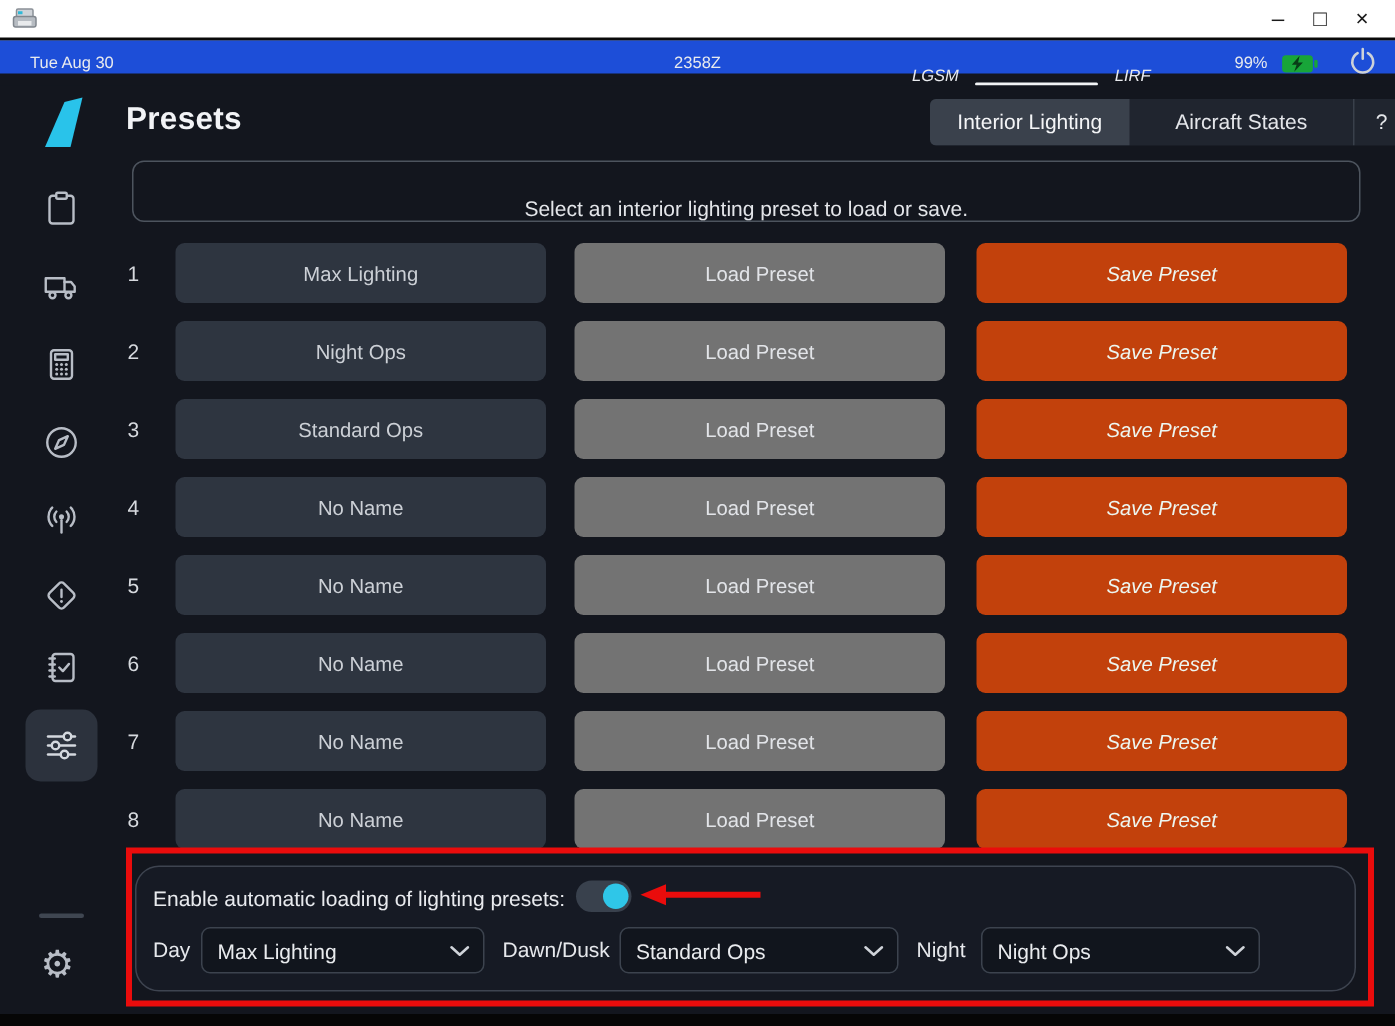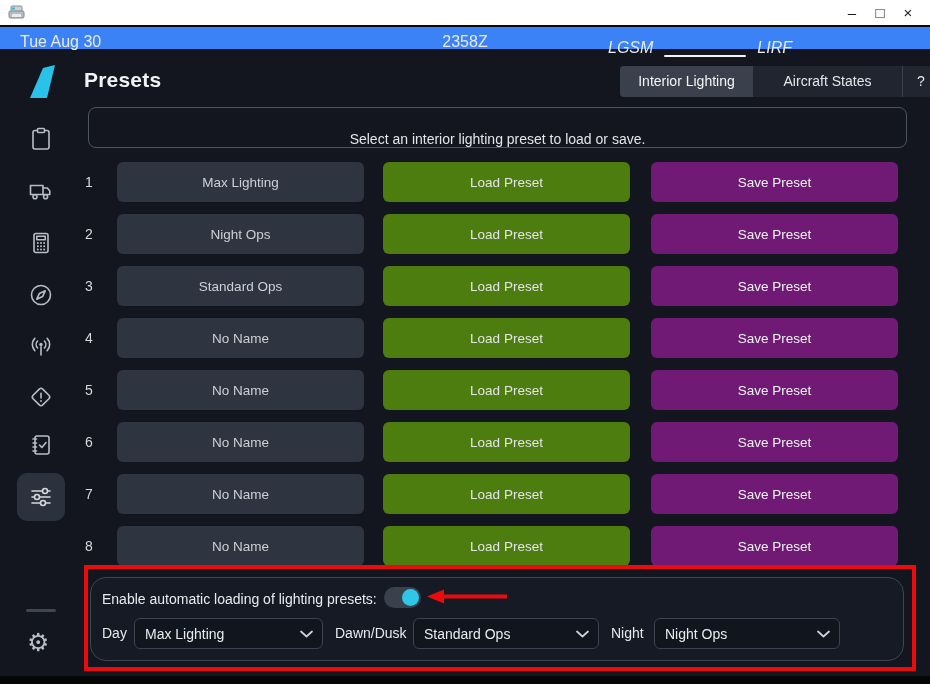--- a/index.html
+++ b/index.html
@@ -7,21 +7,21 @@
     font-family:"Liberation Sans", sans-serif;background:#13161e;}
 
   
   .titlebar{position:absolute;left:0;top:0;width:930px;height:27px;background:#fff;
     border-bottom:2px solid #0a0a0a;box-sizing:border-box;}
   .titlebar .appicon{position:absolute;left:8px;top:4px;}
   .win-controls{position:absolute;right:8px;top:0;height:25px;display:flex;}
   .win-controls span{width:28px;text-align:center;line-height:25px;font-size:15px;color:#1a1a1a;cursor:default;}
 
   
-  .statusbar{position:absolute;left:0;top:27px;width:930px;height:22px;background:#3b82f6;color:#e8eaee;font-size:16px;}
+  .statusbar{position:absolute;left:0;top:27px;width:930px;height:22px;background:#1d4ed8;color:#e8eaee;font-size:11px;}
   .sb-date{position:absolute;left:20px;top:0;line-height:30px;}
   .sb-time{position:absolute;left:50%;transform:translateX(-50%);top:0;line-height:30px;}
   .sb-route{position:absolute;left:608px;top:0;height:30px;display:flex;align-items:flex-end;font-style:italic;}
   .sb-route .line{width:82px;height:2px;background:#f2f4f6;border-radius:1px;margin:0 11px;}
   .sb-right{position:absolute;right:12px;top:0;height:30px;display:flex;align-items:center;}
   .sb-batt-pct{margin-right:9px;}
   .sb-batt{margin-right:20px;display:flex;align-items:center;}
 
   
   .app{position:absolute;left:0;top:57px;width:930px;height:620px;background:#13161e;}
@@ -47,22 +47,22 @@
   .banner{position:absolute;left:88px;top:107px;width:819px;height:41px;box-sizing:border-box;
     border:1px solid #4d545e;border-radius:8px;display:flex;align-items:flex-end;justify-content:center;
     color:#e3e5e9;font-size:14px;}
 
   
   .rows{position:absolute;left:85px;top:156px;width:814px;}
   .prow{height:52px;display:flex;align-items:center;}
   .rownum{width:32px;font-size:14px;color:#d6d9de;}
   .btn{height:40px;border:none;border-radius:6px;font-family:inherit;font-size:13.5px;cursor:pointer;}
   .btn-name{width:247px;margin-right:19px;background:#2e3540;color:#ccd0d6;}
-  .btn-load{width:247px;margin-right:21px;background:#4d7c0f;color:#e2e4e8;}
-  .btn-save{width:247px;background:#701a75;color:#edf6f0;}
+  .btn-load{width:247px;margin-right:21px;background:#737373;color:#e2e4e8;}
+  .btn-save{width:247px;background:#c2410c;color:#edf6f0;font-style:italic;}
 
   
   .auto-panel{position:absolute;left:90px;top:577px;width:814px;height:84px;box-sizing:border-box;
     background:#161a24;border:1px solid #3e4450;border-radius:16px;z-index:5;}
   .auto-label{position:absolute;left:11px;top:13px;font-size:14px;color:#e8eaee;}
   .toggle{position:absolute;left:293px;top:9px;width:37px;height:21px;border-radius:11px;background:#39414d;cursor:pointer;}
   .toggle .knob{position:absolute;right:2px;top:2px;width:17px;height:17px;border-radius:50%;background:#2fc6e8;}
   .sel-label{position:absolute;top:40px;height:31px;line-height:31px;font-size:14px;color:#e6e8ec;}
   .sel{position:absolute;top:40px;height:31px;box-sizing:border-box;background:#11151d;border:1px solid #3c434e;
     border-radius:6px;display:flex;align-items:center;cursor:pointer;}
@@ -97,20 +97,36 @@
     </div>
   </div>
 
   <div class="statusbar">
     <span class="sb-date">Tue Aug 30</span>
     <span class="sb-time">2358Z</span>
     <div class="sb-route">
       <span>LGSM</span>
       <div class="line"></div>
       <span>LIRF</span>
+    </div>
+    <div class="sb-right">
+      <span class="sb-batt-pct">99%</span>
+      <span class="sb-batt">
+        <svg width="25" height="13" viewBox="0 0 25 13">
+          <rect x="0.75" y="0.75" width="20.5" height="11.5" rx="2.5" fill="#18a539"></rect>
+          <rect x="22.2" y="3.8" width="2.2" height="5.4" rx="1" fill="#18a539"></rect>
+          <path d="M12.4 1.2 L7.2 7.2 h3.2 l-1.6 4.6 L14.6 5.6 h-3.2 z" fill="#083d17"></path>
+        </svg>
+      </span>
+      <span>
+        <svg width="19" height="19" viewBox="0 0 20 20" fill="none" stroke="#cdd2d8" stroke-width="1.8" stroke-linecap="round">
+          <path d="M6.4 4.6 a7.3 7.3 0 1 0 7.2 0"></path>
+          <line x1="10" y1="1.8" x2="10" y2="8.6"></line>
+        </svg>
+      </span>
     </div>
   </div>
 
   <div class="app"></div>
 
   <div class="sidebar">
     <div class="side-active-bg"></div>
 
     <span class="side-ic" style="top:68px">
       <svg width="28" height="28" viewBox="0 0 28 28" fill="none" stroke="#b8bdc6" stroke-width="1.6" stroke-linecap="round" stroke-linejoin="round">

